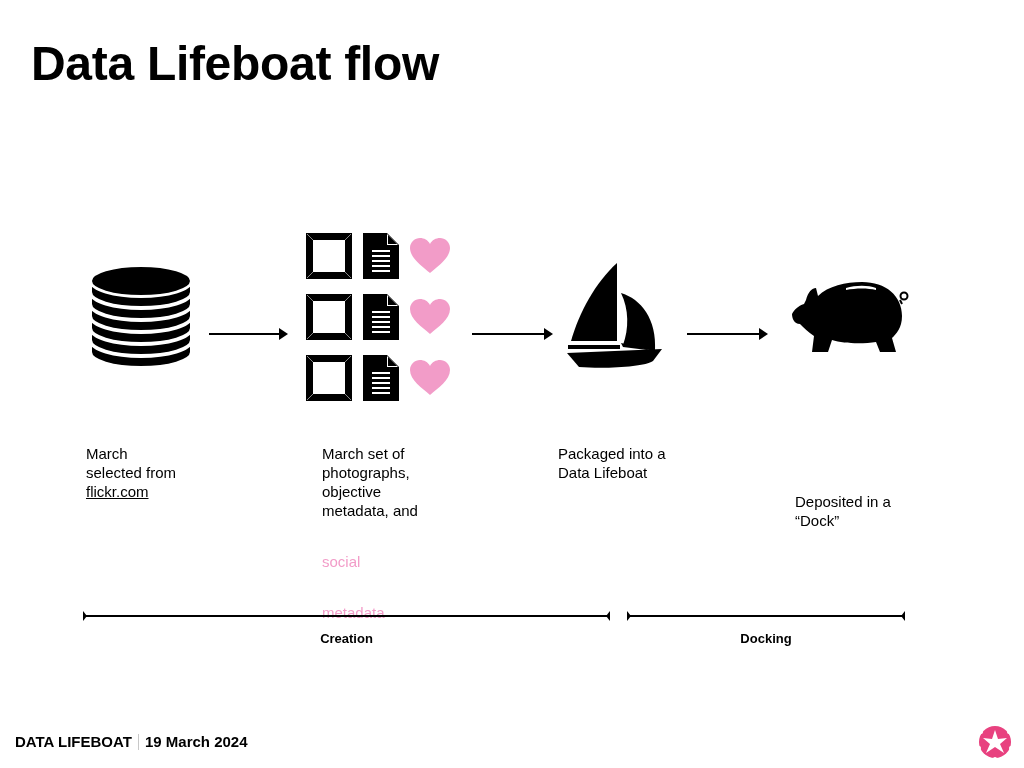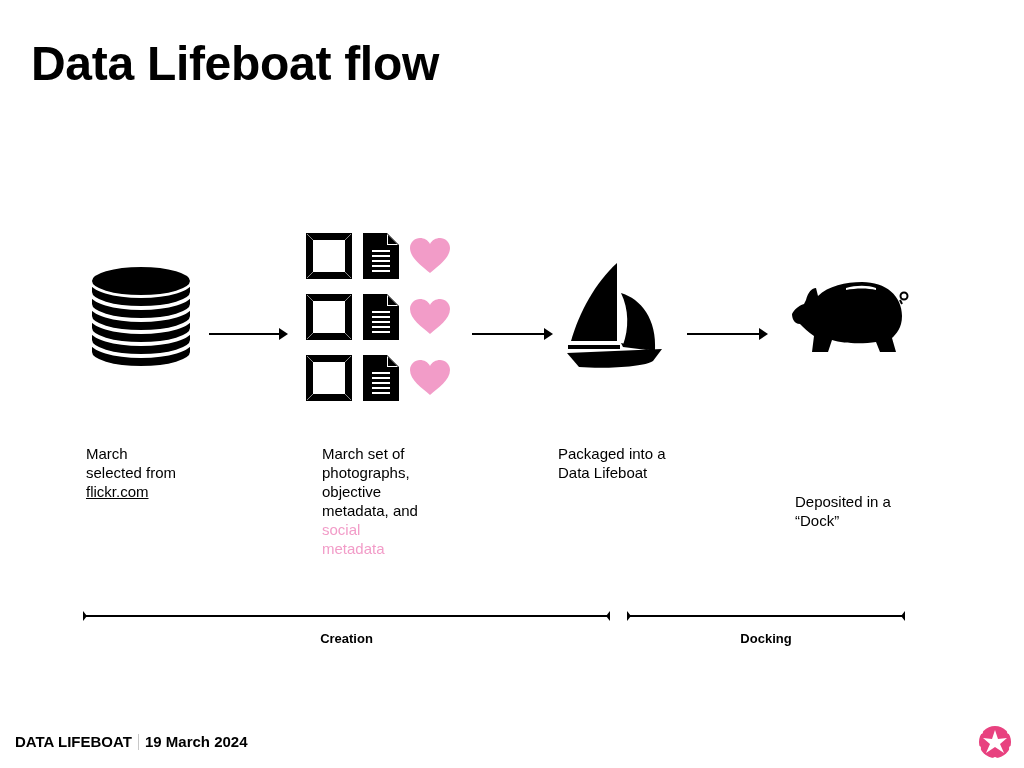--- a/index.html
+++ b/index.html
@@ -2,21 +2,21 @@
 <html><head>
 <meta charset="utf-8">
 <style>
   html, body { margin:0; padding:0; background:#ffffff; }
   body { width:1024px; height:768px; position:relative; overflow:hidden;
          font-family:"Liberation Sans", sans-serif; color:#000; }
   .title { position:absolute; left:31px; top:36px; font-size:48px; font-weight:bold; letter-spacing:-0.3px; margin:0; }
   .abs { position:absolute; }
   .caption { position:absolute; font-size:15px; line-height:19px; font-weight:normal; }
   .caption .link { text-decoration:underline; }
-  .caption .pink { color:#f29cc8; }
+  .caption .pink { color:#f29cc8;margin-top:32px; }
   .arrow { position:absolute; height:2px; background:#000; }
   .arrow::after { content:""; position:absolute; right:-2px; top:-5px; border-left:9px solid #000; border-top:6px solid transparent; border-bottom:6px solid transparent; }
   .span-line { position:absolute; height:2px; background:#000; }
   .span-line .capL, .span-line .capR { position:absolute; top:-4px; width:0; height:0; border-top:5px solid transparent; border-bottom:5px solid transparent; }
   .span-line .capL { left:-1px; border-left:4px solid #000; }
   .span-line .capR { right:-1px; border-right:4px solid #000; }
   .span-label { position:absolute; font-size:13px; font-weight:bold; text-align:center; }
   .footer { position:absolute; left:15px; top:733px; font-size:15px; font-weight:bold; display:flex; align-items:center; }
   .footer .sep { display:inline-block; width:1px; height:16px; background:#c8c8c8; margin:0 6px; }
   .icon-row { position:absolute; display:flex; align-items:center; }

